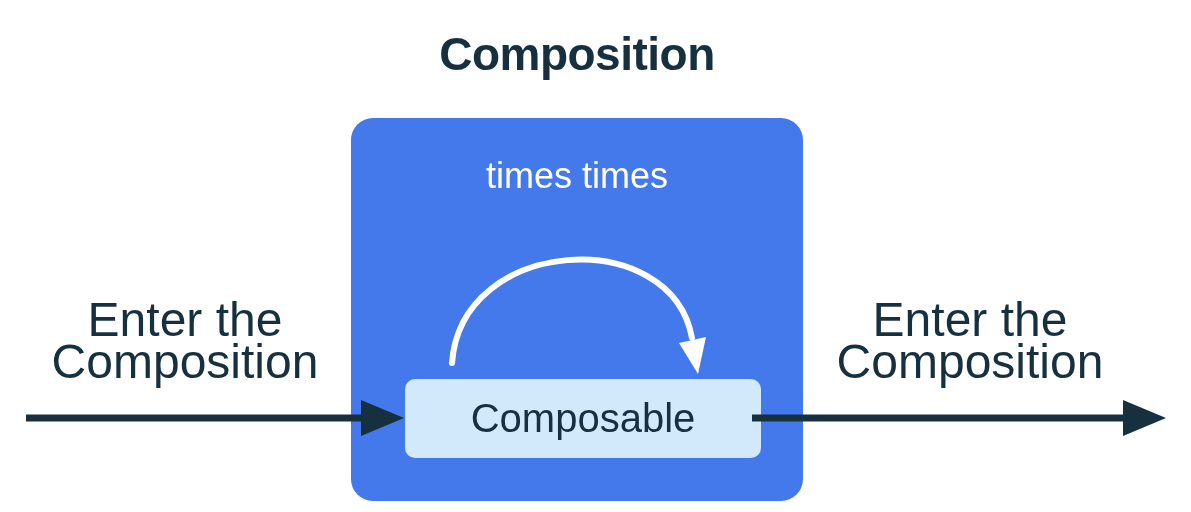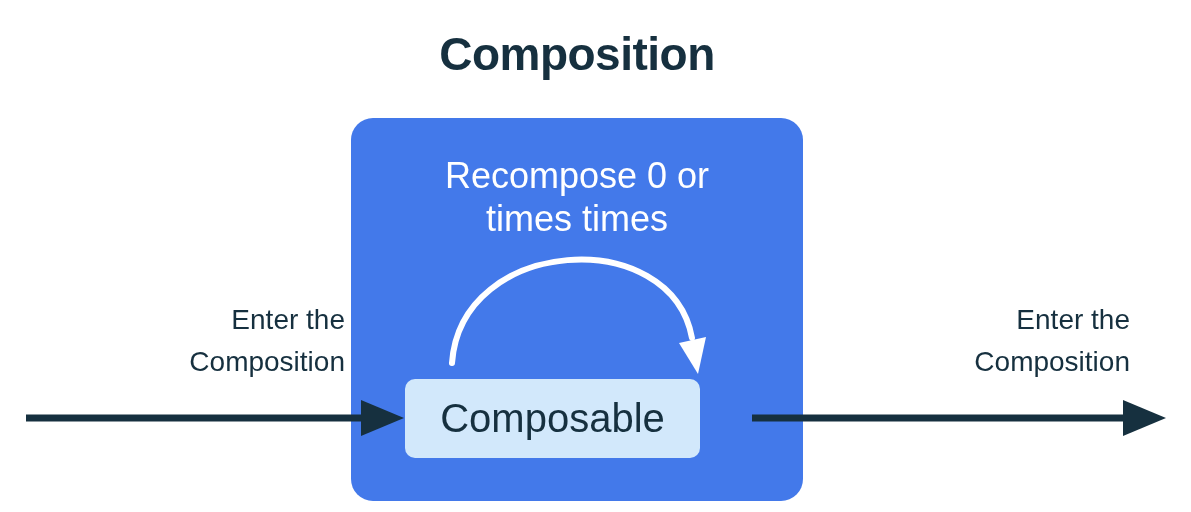--- a/index.html
+++ b/index.html
@@ -65,39 +65,39 @@
     stroke: var(--white);
     stroke-width: 6;
     fill: none;
     stroke-linecap: round;
   }
   .arc-fill { fill: var(--white); }
   .composable-box {
     position: absolute;
     left: 54px;
     top: 261px;
-    width: 295px;
+    width: 356px;
     height: 79px;
     background: var(--light);
     border-radius: 10px;
     display: flex;
     align-items: center;
     justify-content: center;
   }
   .composable-label {
     color: var(--ink);
     font-size: 40px;
   }
   .side-label {
     position: absolute;
     top: 291px;
     width: 320px;
-    text-align: right;
+    text-align: center;
     color: var(--ink);
-    font-size: 28px;
+    font-size: 48px;
     line-height: 42px;
   }
   .side-label.enter { left: 25px; }
   .side-label.leave { left: 810px; }
   .flow-svg {
     position: absolute;
     left: 0;
     top: 0;
     width: 1191px;
     height: 512px;
@@ -113,21 +113,20 @@
 
   <div class="diagram-title">Composition</div>
 
   <div class="side-label enter">
     <div>Enter the</div>
     <div>Composition</div>
   </div>
 
   <div class="composition-box">
     <div class="recompose-label">
-      <div>Recompose 0 or</div>
       <div>times times</div>
     </div>
 
     <svg class="arc-svg" viewBox="0 0 452 383">
       <path class="arc-stroke" d="M 101 245 C 110 118, 320 106, 341 220"></path>
       <polygon class="arc-fill" points="347,256 355,219 328,225"></polygon>
     </svg>
 
     <div class="composable-box">
       <div class="composable-label">Composable</div>

